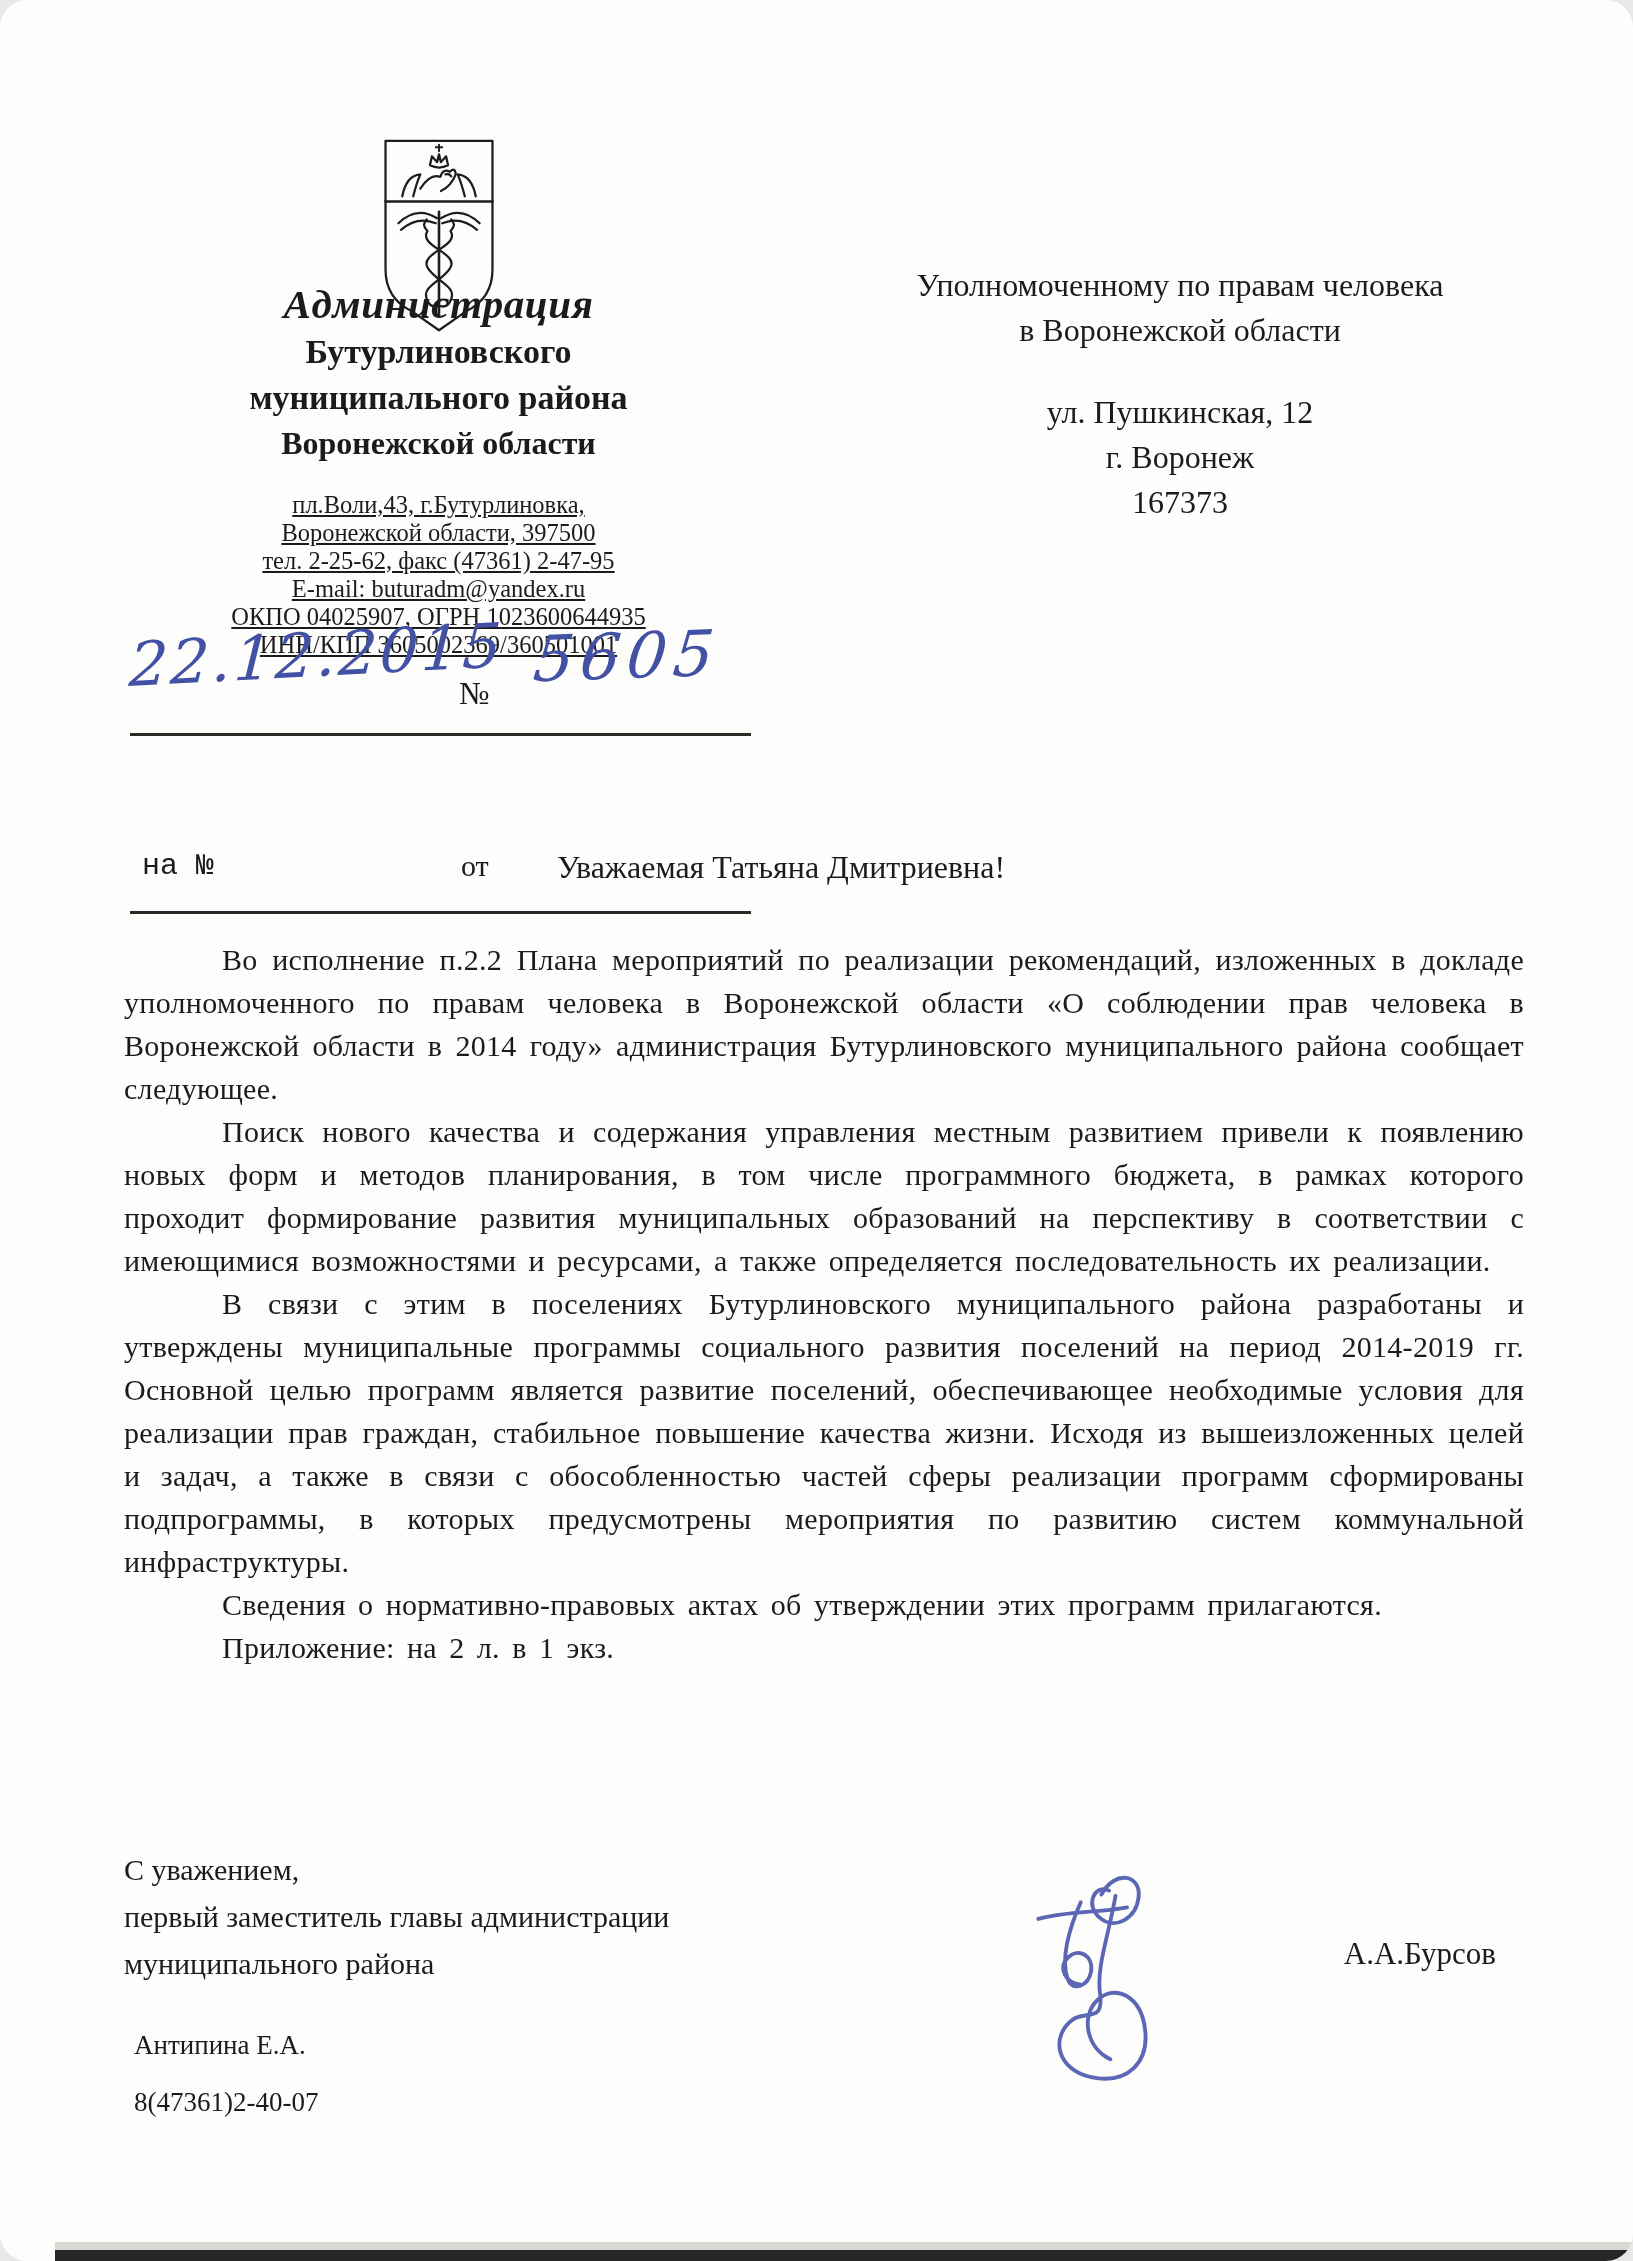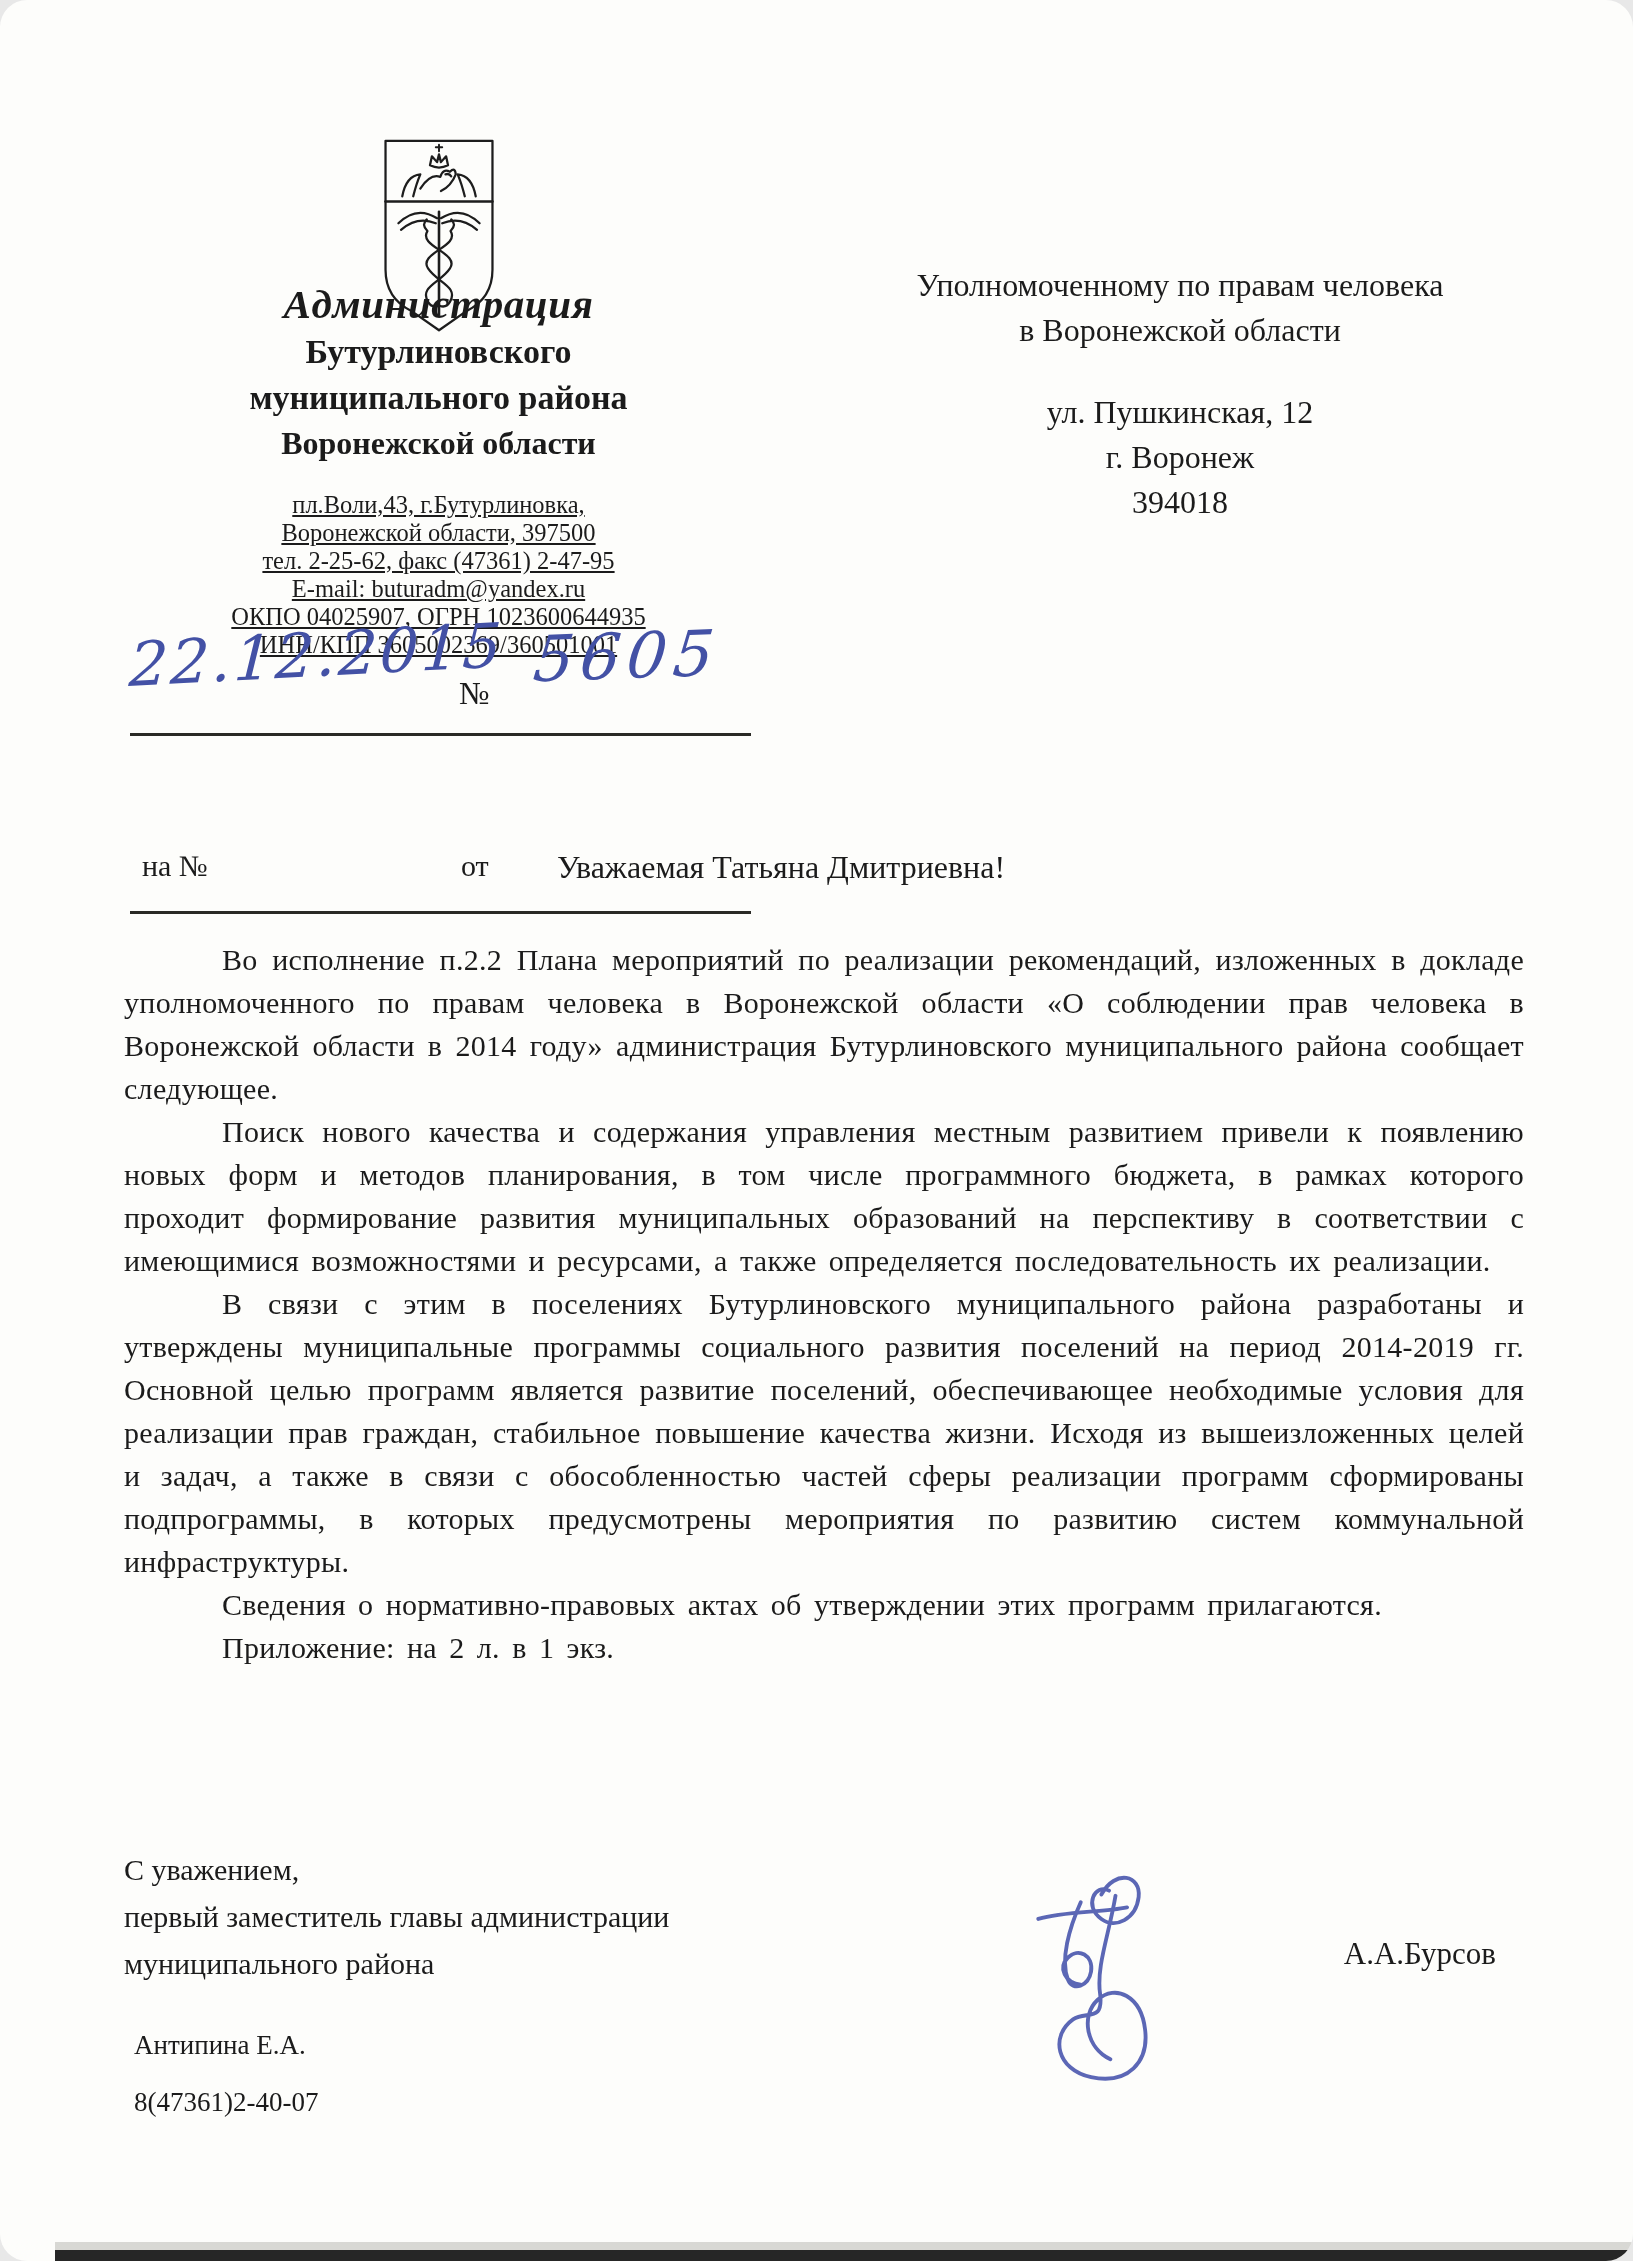--- a/index.html
+++ b/index.html
@@ -21,21 +21,21 @@
   .recipient-line { font-size:32px; line-height:45px; }
   .recipient-addr { margin-top:37px; }
   
   .hand { color:#4351a5; font-style:italic; font-family:"DejaVu Serif", serif; }
   .ref-date { position:absolute; left:129px; top:619px; font-size:61px; transform:rotate(-3deg) skewX(-6deg); letter-spacing:2.6px; }
   .ref-no-sign { position:absolute; left:459px; top:675px; font-size:32px; }
   .ref-number { position:absolute; left:534px; top:620px; font-size:63px; transform:rotate(-2deg) skewX(-8deg); letter-spacing:6.4px; }
   .rule { position:absolute; left:130px; width:621px; height:0; border-top:3.2px solid #2a2a25; }
   .rule-1 { top:733px; }
   .rule-2 { top:911px; }
-  .reply-prefix { position:absolute; left:142px; top:849px; font-size:30px; }
+  .reply-prefix { position:absolute; left:142px; top:849px; font-size:30px;font-family:Liberation Mono, monospace; }
   .reply-from   { position:absolute; left:461px; top:849px; font-size:30px; }
   .sal-pos { position:absolute; left:133px; top:849px; width:1296px; text-align:center; font-size:32px; }
   .body-block { position:absolute; left:124px; top:938px; width:1400px; }
   .body-block p {
     margin:0; font-size:30px; line-height:43px; text-align:justify;
     text-indent:98px; word-spacing:4.5px; letter-spacing:0.3px;
   }
   .attachment-line { margin-top:1.3px; font-size:30px; line-height:43px; text-indent:0; text-align:left; }
   
   .closing-block { position:absolute; left:124px; top:1846px; width:967px; }
@@ -94,21 +94,21 @@
     <div class="addr-line">ОКПО 04025907, ОГРН 1023600644935</div>
     <div class="addr-line">ИНН/КПП 3605002369/360501001</div>
   </div>
 
   <div class="recipient-block">
     <div class="recipient-line">Уполномоченному по правам человека</div>
     <div class="recipient-line">в Воронежской области</div>
     <div class="recipient-addr">
       <div class="recipient-line">ул. Пушкинская, 12</div>
       <div class="recipient-line">г. Воронеж</div>
-      <div class="recipient-line">394018</div>
+      <div class="recipient-line">167373</div>
     </div>
   </div>
 
   <div class="ref-date hand">22.12.2015</div>
   <div class="ref-no-sign">№</div>
   <div class="ref-number hand">5605</div>
   <div class="rule rule-1"></div>
   <div class="reply-prefix">на №</div>
   <div class="reply-from">от</div>
   <div class="rule rule-2"></div>

